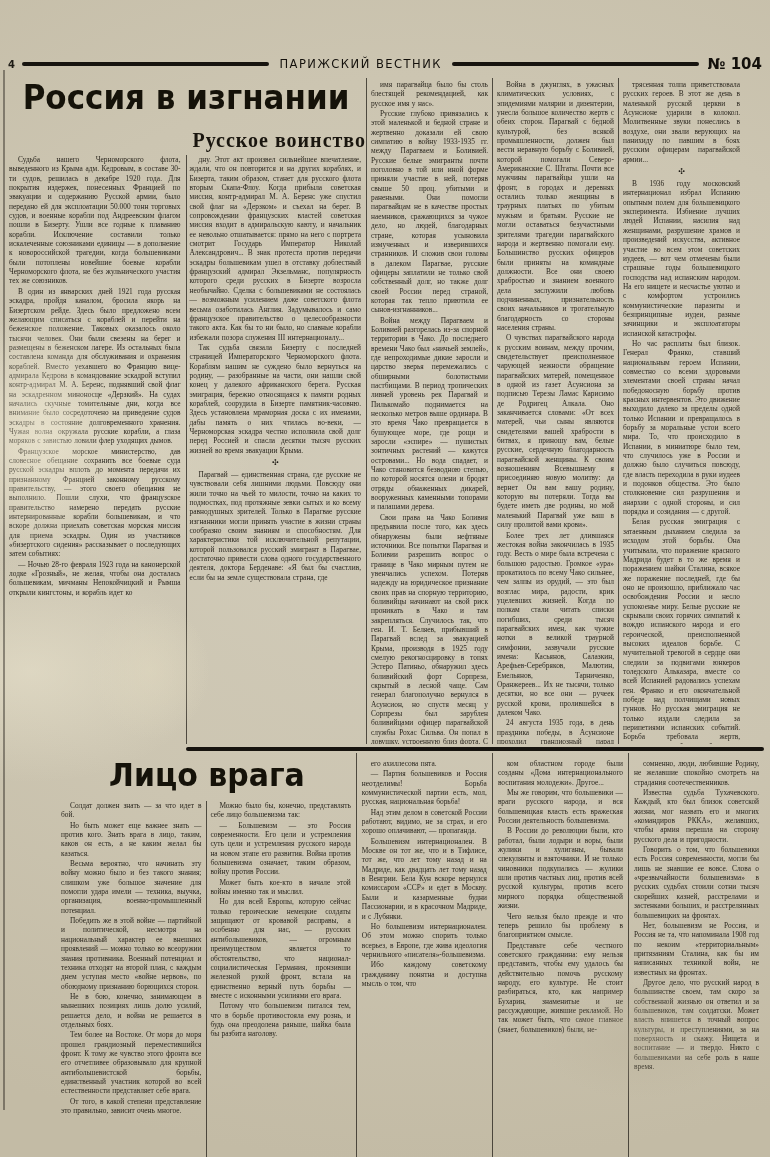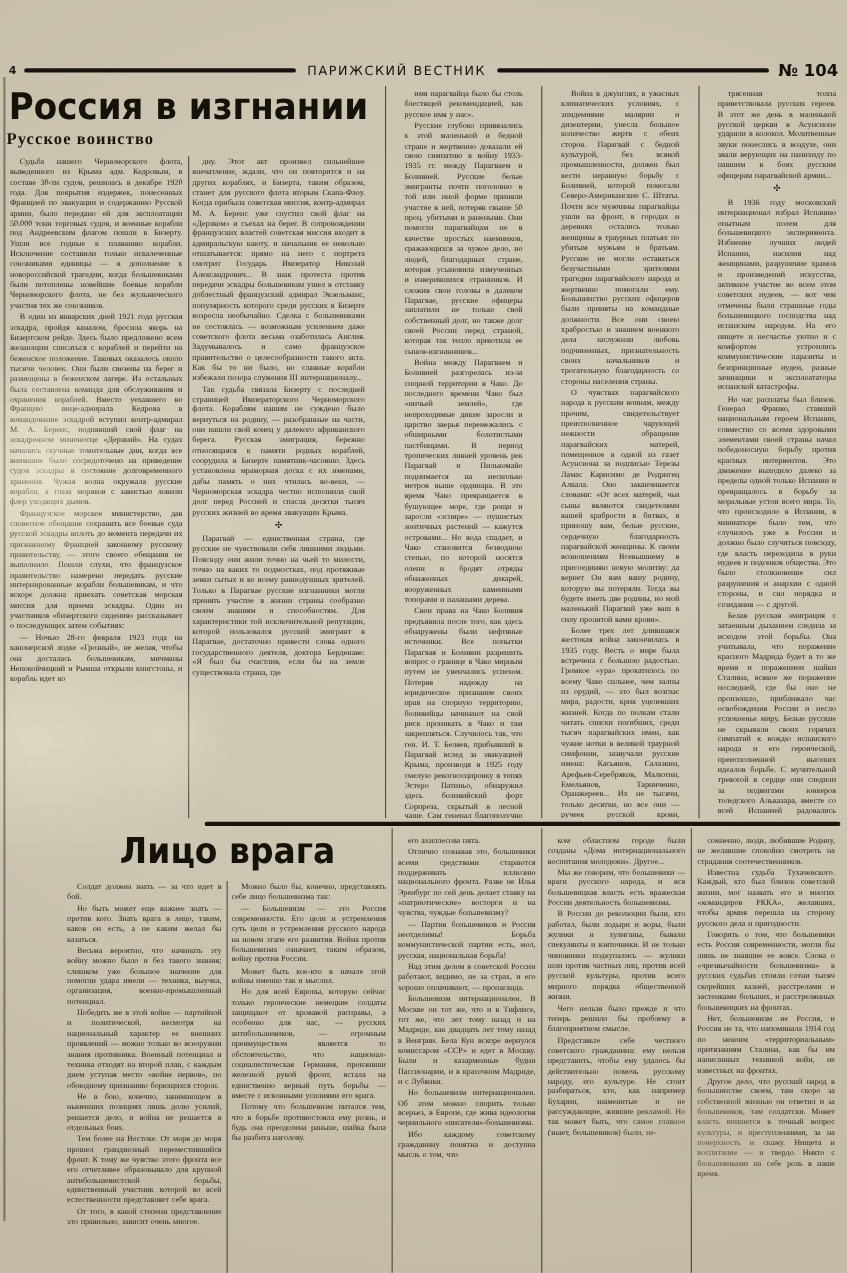--- a/index.html
+++ b/index.html
@@ -42,30 +42,30 @@
     color:#2a261e;
     word-spacing:.5px;
   }
   .col p + p{margin-top:1px;}
   .col p.ornament{
     text-indent:0;text-align:center;font-size:8px;line-height:11px;margin:2px 0;color:#1d1a14;
   }
   .vrule{width:1px;background:rgba(35,31,24,.75);align-self:stretch;}
 
   
-  .top-section{display:flex;height:666px;overflow:hidden;gap:13px;}
+  .top-section{display:flex;height:666px;overflow:hidden;}
   .left-block{width:360px;display:flex;flex-direction:column;}
   .a1-title{
     font-family:"DejaVu Sans","Liberation Sans",sans-serif;font-weight:bold;
     font-size:31px;line-height:34px;text-align:center;margin:2px 0 2px 0;color:#151209;
     letter-spacing:0px; transform:scaleY(1.08);
   }
   .a1-subtitle{
-    font-family:"Liberation Serif",serif;font-weight:bold;font-size:15px;line-height:17px;
-    text-align:left;margin:3px 0 6px 0;letter-spacing:1px;color:#1a160f;
+    font-family:"Liberation Serif",serif;font-weight:bold;font-size:20px;line-height:17px;
+    text-align:right;margin:16px 0 6px 0;letter-spacing:1px;color:#1a160f;
   }
   .two-cols{display:flex;flex:1;overflow:hidden;}
   .two-cols .col{flex:1;padding:0 5px 0 3px;}
   .narrow{width:125px;padding:2px 4px 0 4px;}
 
   
   .section-divider{height:4px;background:#17140f;margin:3px 0 0 180px;border-radius:2px;}
   .bottom-section{display:flex;height:420px;overflow:hidden;margin-top:2px;}
   .bottom-left{width:352px;display:flex;flex-direction:column;padding-left:52px;box-sizing:border-box;}
   .a2-title{
@@ -158,37 +158,36 @@
             <p>— Большевизм — это Россия современности. Его цели и устремления суть цели и устремления русского народа на новом этапе его развития. Война против большевизма означает, таким образом, войну против России.</p>
             <p>Может быть кое-кто в начале этой войны именно так и мыслил.</p>
             <p>Но для всей Европы, которую сейчас только героические немецкие солдаты защищают от кровавой расправы, а особенно для нас, — русских антибольшевиков, — огромным преимуществом является то обстоятельство, что национал-социалистическая Германия, пронзивши железной рукой фронт, встала на единственно верный путь борьбы — вместе с исконными усилиями его врага.</p>
             <p>Потому что большевизм питался тем, что в борьбе противостояла ему рознь, и будь она преодолена раньше, шайка была бы разбита наголову.</p>
           </div>
       </div>
     </div>
     <div class="vrule"></div>
     <div class="col bnarrow">
         <p>его ахиллесова пята.</p>
-        <p>Отлично сознавая это, большевики всеми средствами стараются поддерживать иллюзию национального фронта. Разве не Илья Эренбург по сей день делает ставку на «патриотические» восторги и на чувства, чуждые большевизму?</p>
         <p>— Партия большевиков и Россия неотделимы! Борьба коммунистической партии есть, мол, русская, национальная борьба!</p>
         <p>Над этим делом в советской России работают, видимо, не за страх, и его хорошо оплачивают, — пропаганда.</p>
         <p>Большевизм интернационален. В Москве он тот же, что и в Тифлисе, тот же, что лет тому назад и на Мадриде, как двадцать лет тому назад в Венгрии. Бела Кун вскоре вернулся комиссаром «ССР» и едет в Москву. Были и казарменные будни Пассионарии, и в красочном Мадриде, и с Лубянки.</p>
         <p>Но большевизм интернационален. Об этом можно спорить только всерьез, в Европе, где жива идеология чернильного «писателя»-большевизма.</p>
         <p>Ибо каждому советскому гражданину понятна и доступна мысль о том, что</p>
       </div>
     <div class="vrule"></div>
     <div class="col bnarrow">
         <p>ком областном городе были созданы «Дома интернационального воспитания молодежи». Другое...</p>
         <p>Мы же говорим, что большевики — враги русского народа, и вся большевицкая власть есть вражеская России деятельность большевизма.</p>
         <p>В России до революции были, кто работал, были лодыри и воры, были жулики и хулиганы, бывали спекулянты и взяточники. И не только чиновники подкупались — жулики шли против частных лиц, против всей русской культуры, против всего мирного порядка общественной жизни.</p>
         <p>Чего нельзя было прежде и что теперь решило бы проблему в благоприятном смысле.</p>
         <p>Представьте себе честного советского гражданина: ему нельзя представить, чтобы ему удалось бы действительно помочь русскому народу, его культуре. Не стоит разбираться, кто, как например Бухарин, знаменитые и не рассуждающие, жившие рекламой. Но так может быть, что самое главное (знает, большевиков) были, не-</p>
       </div>
     <div class="vrule"></div>
     <div class="col bnarrow">
         <p>сомненно, люди, любившие Родину, не желавшие спокойно смотреть на страдания соотечественников.</p>
         <p>Известна судьба Тухачевского. Каждый, кто был близок советской жизни, мог назвать его и многих «командиров РККА», желавших, чтобы армия перешла на сторону русского дела и пригодности.</p>
         <p>Говорить о том, что большевики есть Россия современности, могли бы лишь не знавшие ее вовсе. Слова о «чрезвычайности большевизма» в русских судьбах стоили сотни тысяч скорейших казней, расстрелами и застенками больших, и расстрелянных большевицких на фронтах.</p>
-        <p>Нет, большевизм не Россия, и Россия не та, что напоминала 1914 год по некоим «территориальным» притязаниям Сталина, как бы им написанных техникой войн, не известных на фронтах.</p>
+        <p>Нет, большевизм не Россия, и Россия не та, что напоминала 1908 год по некоим «территориальным» притязаниям Сталина, как бы им написанных техникой войн, не известных на фронтах.</p>
         <p>Другое дело, что русский народ в большинстве своем, там скоро за собственной жизнью он ответил и за большевиков, там солдатски. Может власть впишется в точный вопрос культуры, и преступлениями, за на поверхность и скажу. Нищета и воспитание — и твердо. Никто с большевиками на себе роль в наше время.</p>
       </div>
   </div>
 </div>
 
 </body></html>

